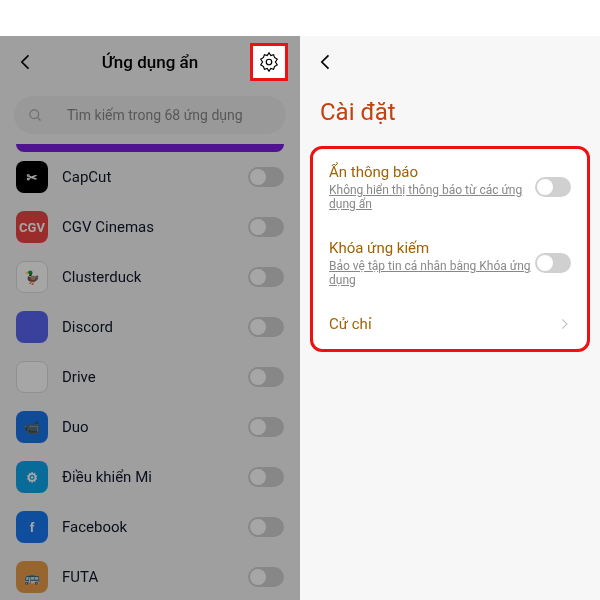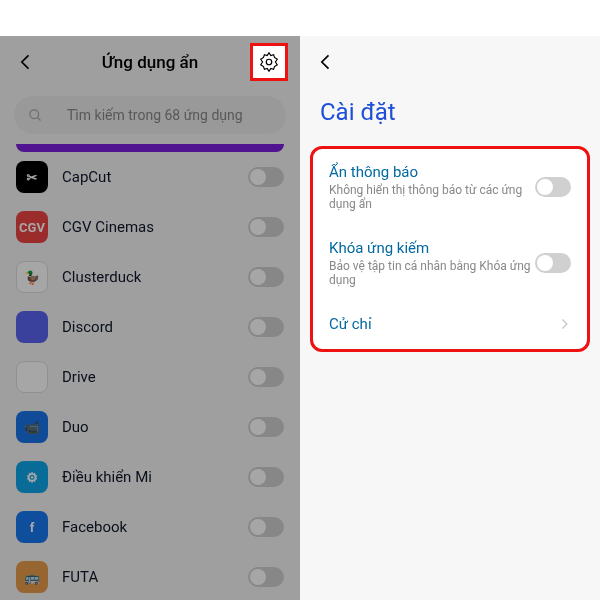--- a/index.html
+++ b/index.html
@@ -20,26 +20,26 @@
   .search svg { width:15px; height:15px; opacity:.5; }
   .search .ph { color:#888; font-size:14px; }
   .list { flex:1; overflow:hidden; }
   .row { display:flex; align-items:center; height:50px; padding:0 16px 0 16px; }
   .icon { width:32px; height:32px; border-radius:8px; display:flex; align-items:center; justify-content:center; font-size:13px; font-weight:700; color:#fff; flex-shrink:0; }
   .name { margin-left:14px; font-size:15px; color:#0f172a; flex:1; }
   .tgl { width:36px; height:20px; border-radius:10px; background:#d0d0d0; position:relative; flex-shrink:0; }
   .tgl::after { content:""; position:absolute; width:16px; height:16px; border-radius:50%; background:#fff; top:2px; left:2px; }
   .topbar { height:8px; background:#7b1fde; border-radius:0 0 8px 8px; margin:0 16px; }
 
-  .right .htitle { font-size:24px; padding:10px 20px 20px; color:#1d4ed8; }
+  .right .htitle { font-size:24px; padding:10px 20px 20px; color:#c2410c; }
   .card { background:#fff; margin:0 10px; border-radius:12px; border:3px solid #e11; }
   .srow { padding:14px 16px; display:flex; align-items:center; }
   .srow .txts { flex:1; }
-  .st { font-size:15px; color:#0369a1; margin-bottom:2px; }
-  .sd { font-size:12px; color:#888; }
+  .st { font-size:15px; color:#a16207; margin-bottom:2px; }
+  .sd { font-size:12px; color:#888;text-decoration:underline; }
   .chv svg { width:14px; height:14px; opacity:.4; }
 
   .i-capcut{background:#000;} .i-cgv{background:#ef4444;} .i-cluster{background:#fff;border:1px solid #ddd;}
   .i-discord{background:#5865f2;} .i-drive{background:#fff;border:1px solid #ddd;} .i-duo{background:#1a73e8;}
   .i-mi{background:#0ea5e9;} .i-fb{background:#1877f2;} .i-futa{background:#e89b4a;}
   .i-gojek{background:#00aa13;}
 </style>
 </head>
 <body>
 

